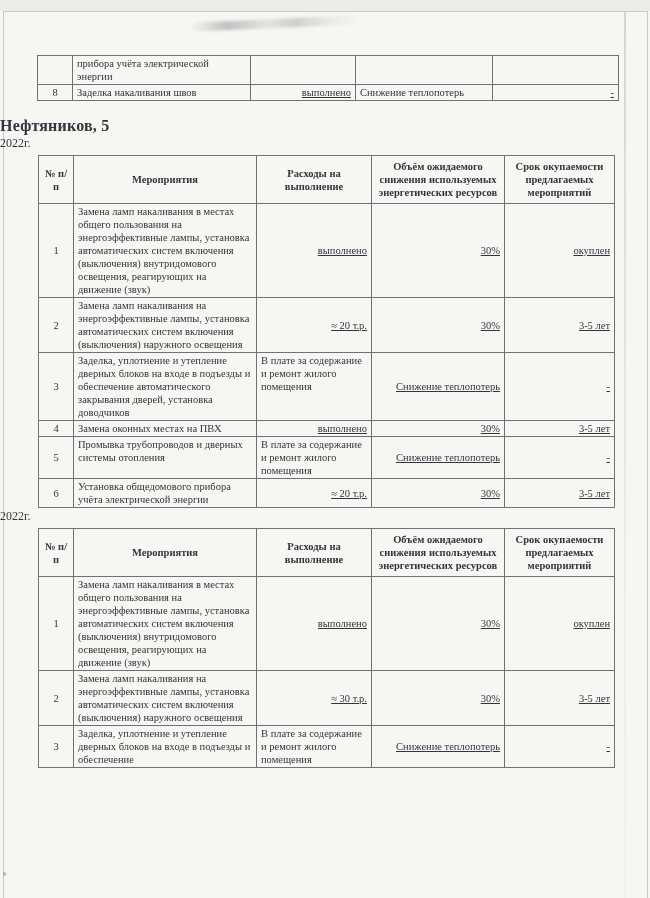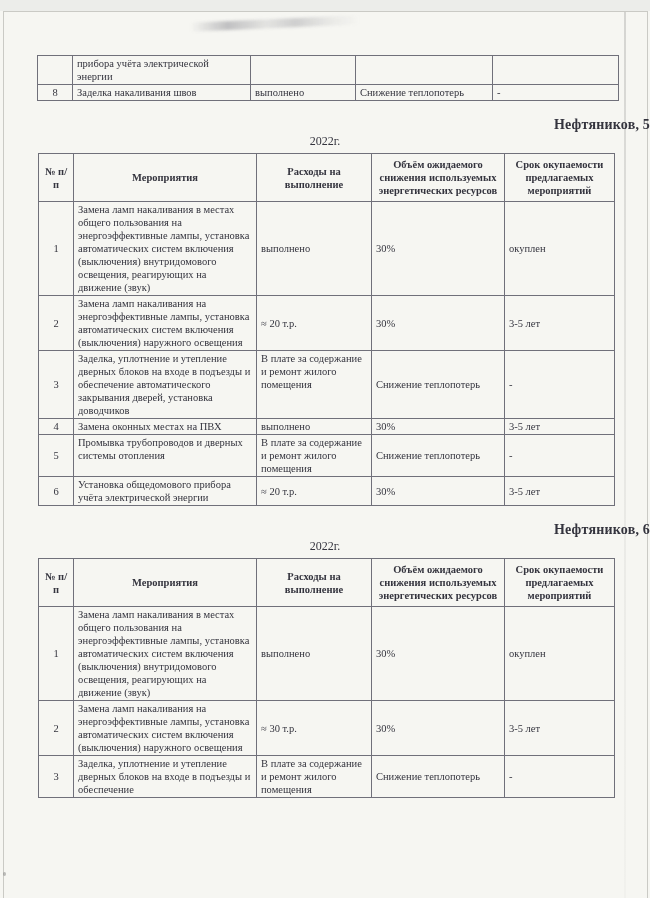--- a/index.html
+++ b/index.html
@@ -50,42 +50,42 @@
     font-size:10.5px;
     line-height:13px;
   }
   td{
     border:1px solid #70707a;
     padding:1px 4px;
     vertical-align:middle;
     overflow:hidden;
   }
   .outer{border:1.2px solid #5d5d68;}
-  td.c{text-align:left;}
+  td.c{text-align:right;text-decoration:underline;}
   td.l{text-align:left;vertical-align:top;}
   td.num{text-align:center;}
   td.measure{text-align:left;vertical-align:top;}
   thead td{
     font-weight:bold;
     text-align:center;
     vertical-align:middle;
     padding:4px 3px;
   }
   .fragment-table{margin:27px 0 0 37px;width:581px;}
   .main-table{margin:4px 0 0 38px;width:576px;}
 
   .section-title{
     margin-top:16px;
-    text-align:right;
+    text-align:left;
     font-weight:bold;
-    font-size:14px;
+    font-size:16px;
     letter-spacing:.2px;
   }
   .section-year{
-    text-align:center;
+    text-align:left;
     font-size:12px;
     margin-top:1px;
     margin-bottom:2px;
   }
 </style>
 </head>
 <body>
 
 <div class="scanner-band"></div>
 <div class="paper-edge"></div>
@@ -180,21 +180,20 @@
       <tr>
         <td class="num">6</td>
         <td class="measure">Установка общедомового прибора учёта электрической энергии</td>
         <td class="c">≈ 20 т.р.</td>
         <td class="c">30%</td>
         <td class="c">3-5 лет</td>
       </tr>
     </tbody>
   </table>
 
-  <div class="section-title">Нефтяников, 6</div>
   <div class="section-year">2022г.</div>
 
   <table class="main-table outer">
     <colgroup>
       <col style="width:35px">
         <col style="width:183px">
         <col style="width:115px">
         <col style="width:133px">
         <col style="width:110px">
     </colgroup>

